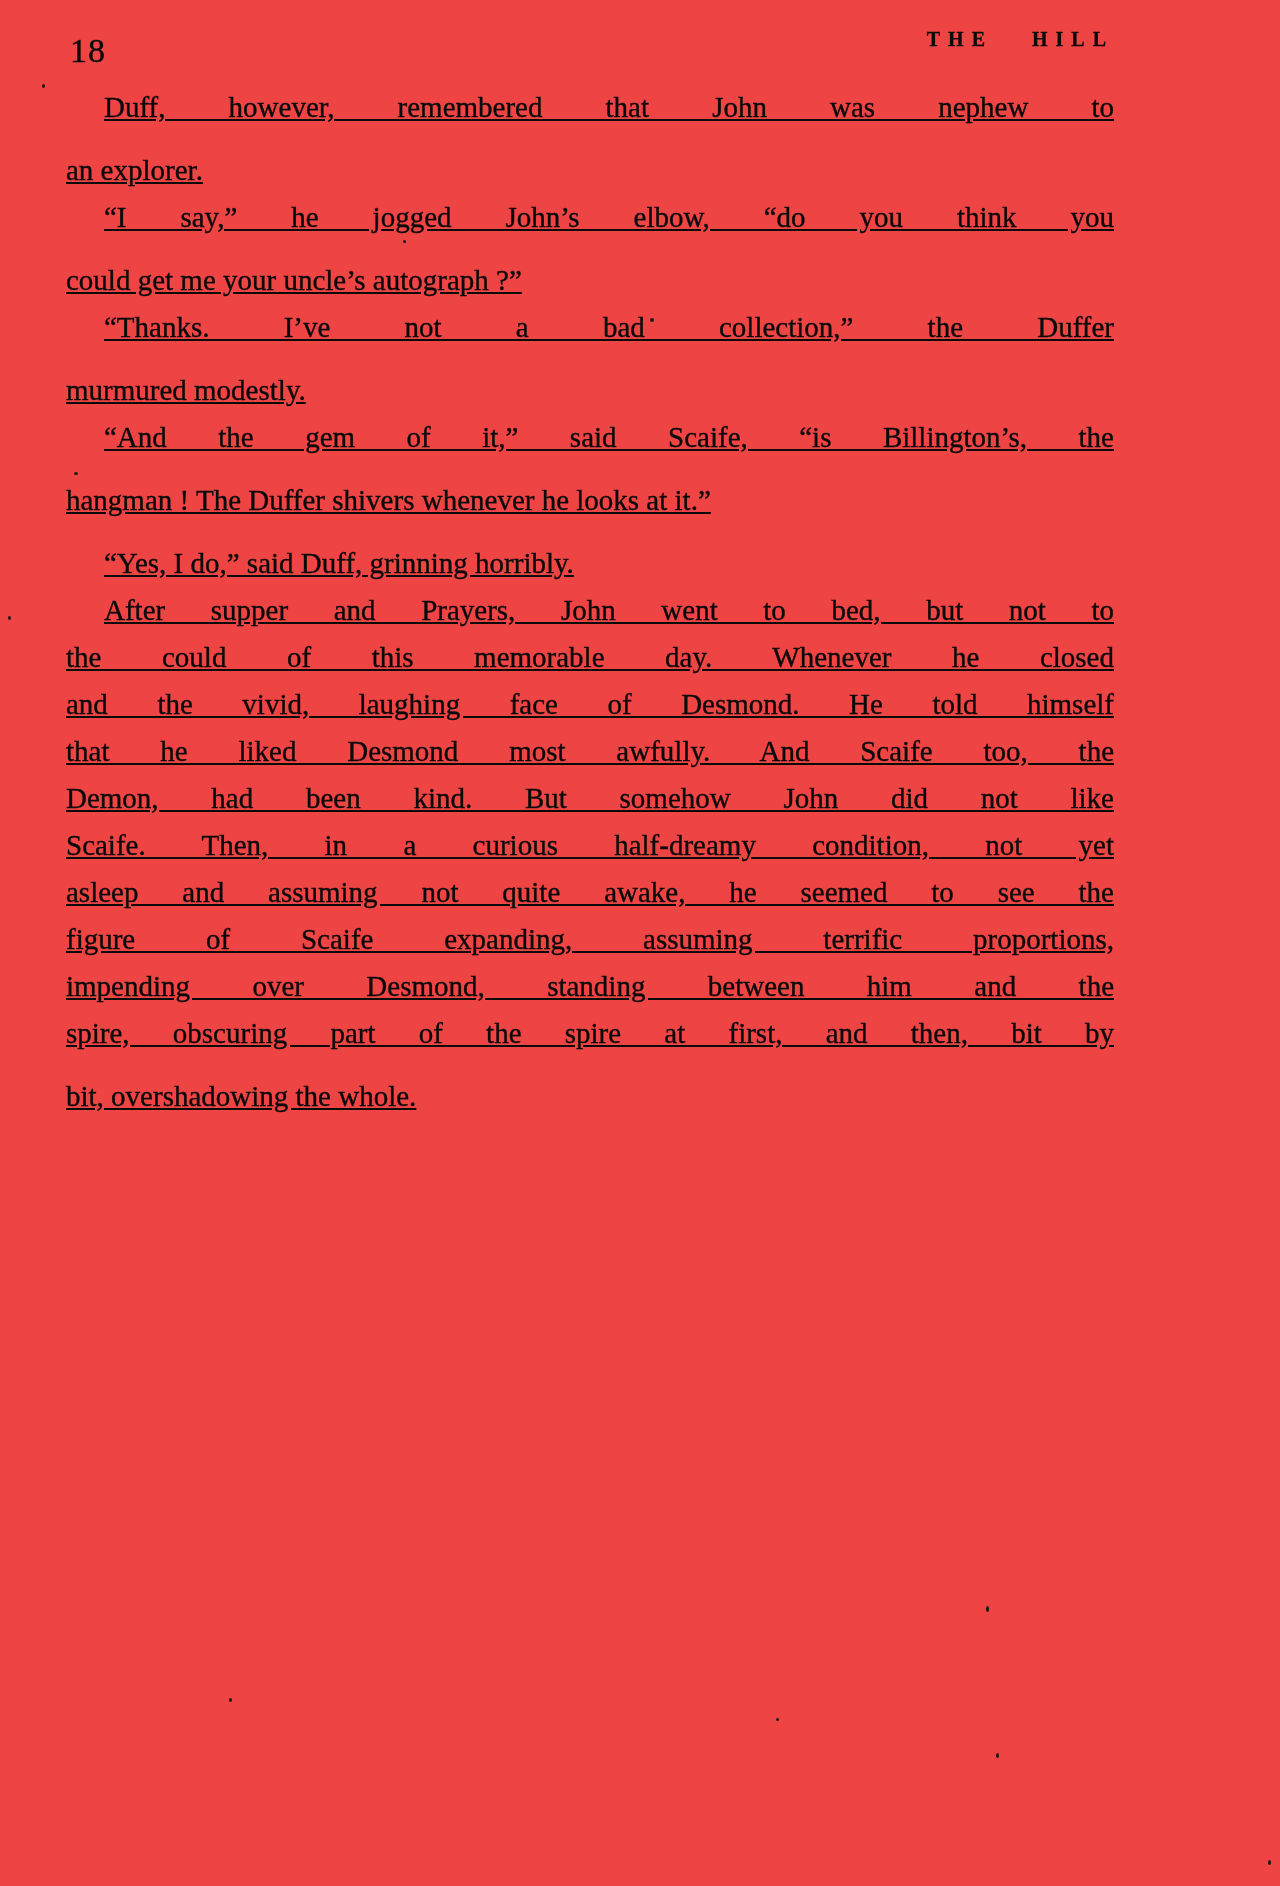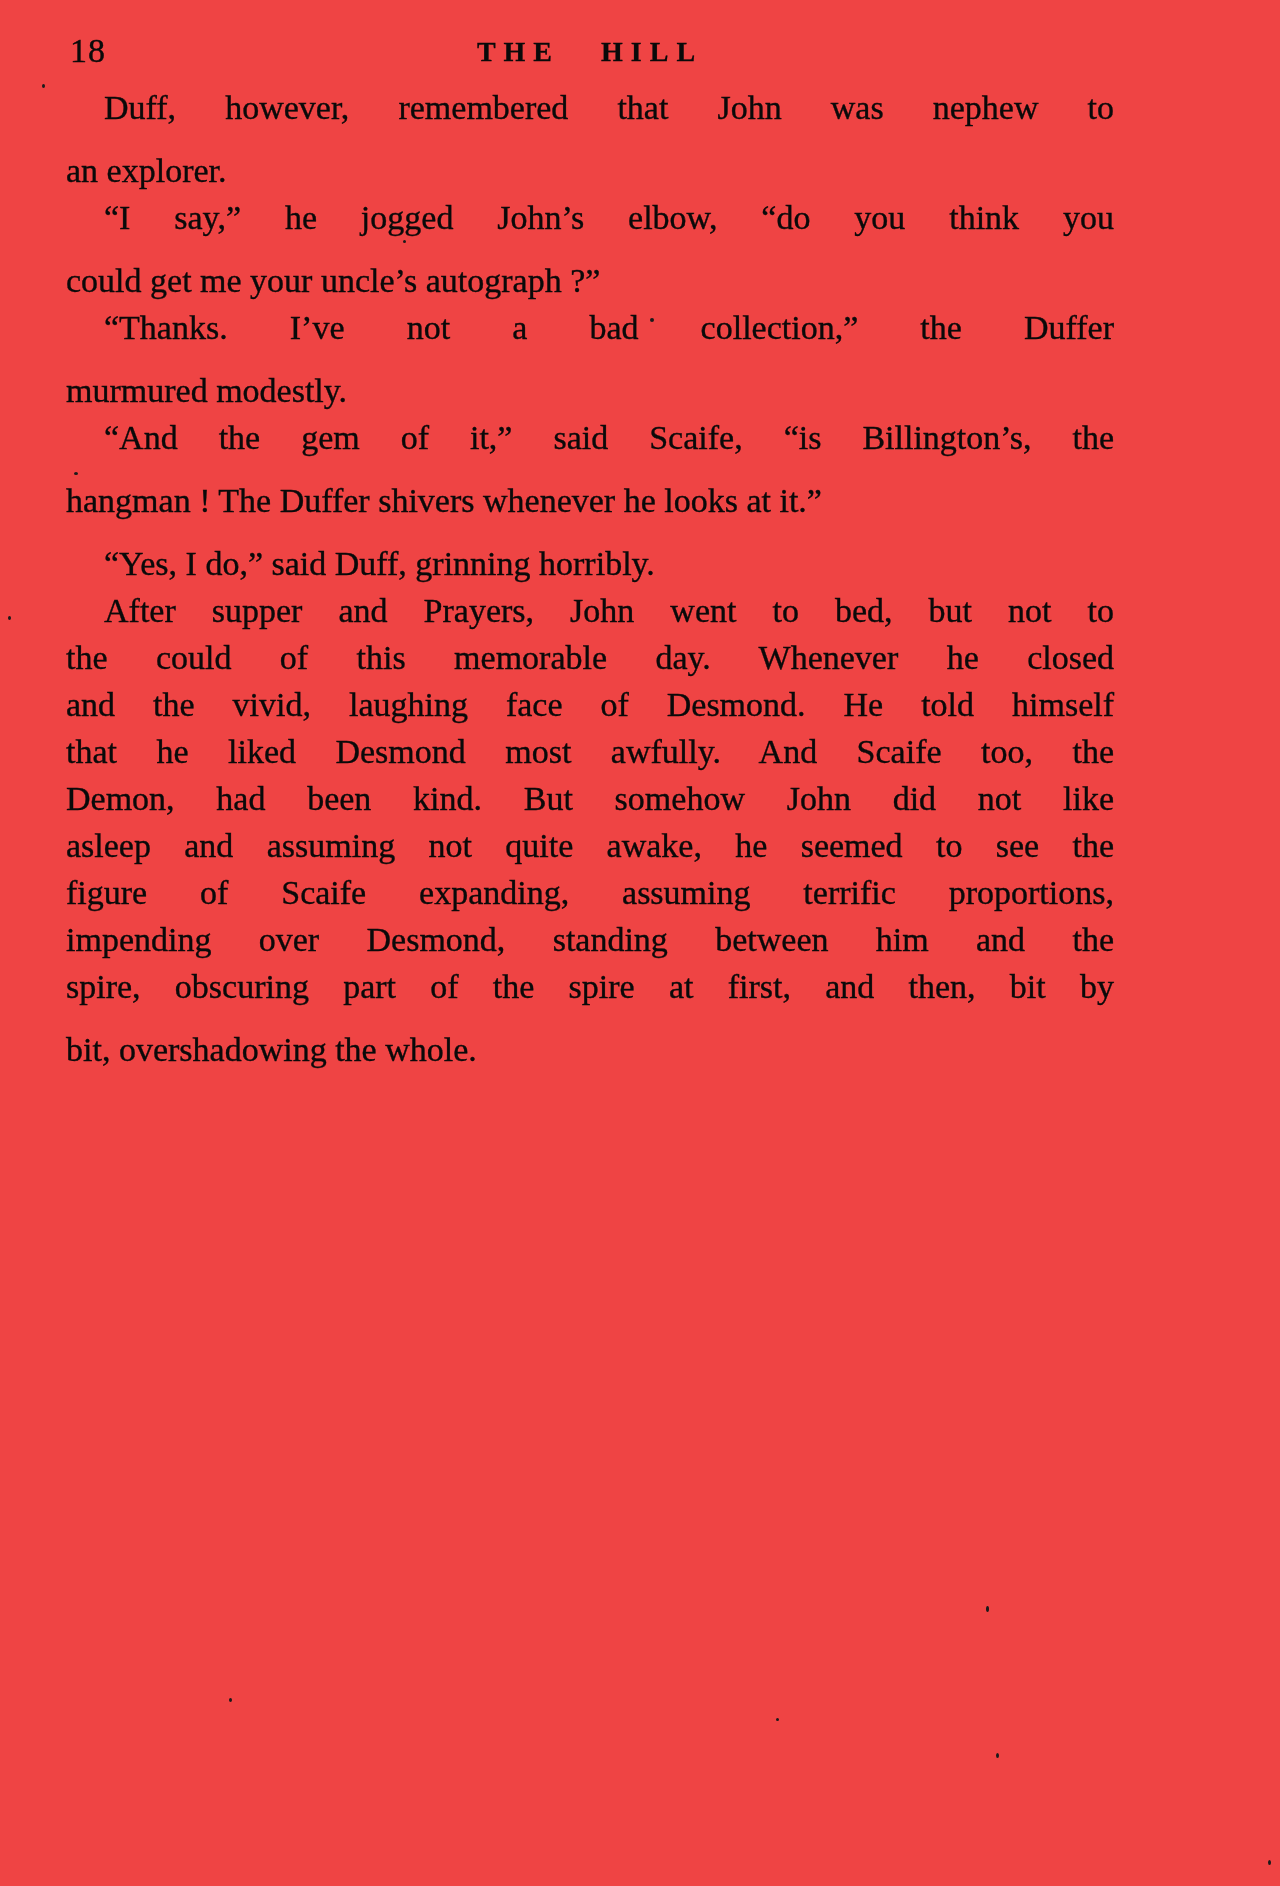--- a/index.html
+++ b/index.html
@@ -21,37 +21,38 @@
     position: absolute;
     left: 70px;
     top: 32px;
     font-size: 34px;
     letter-spacing: 1px;
     -webkit-text-stroke: 0.4px #0a0a0a;
   }
   .running-title {
     position: absolute;
     left: 66px;
-    top: 36px;
+    top: 28px;
     width: 1048px;
-    text-align: center;
-    font-size: 28px;
+    text-align: right;
+    font-size: 20px;
     font-weight: bold;
     letter-spacing: 8px;
     word-spacing: 26px;
     -webkit-text-stroke: 0.3px #0a0a0a;
   }
   
   .page-body {
     position: absolute;
     left: 66px;
     top: 84px;
     width: 1048px;
-    font-size: 34px;
+    font-size: 29px;
     line-height: 47px;
+    text-decoration: underline;
     -webkit-text-stroke: 0.35px #0a0a0a;
   }
   .text-line {
     text-align: justify;
     text-align-last: justify;
     white-space: nowrap;
   }
   .text-line.para-first {
     text-indent: 38px;
   }
@@ -85,20 +86,21 @@
       <div class="text-line para-first">“Thanks. I’ve not a bad collection,” the Duffer</div>
       <div class="text-line para-last">murmured modestly.</div>
       <div class="text-line para-first">“And the gem of it,” said Scaife, “is Billington’s, the</div>
       <div class="text-line para-last">hangman ! The Duffer shivers whenever he looks at it.”</div>
       <div class="text-line para-first para-last">“Yes, I do,” said Duff, grinning horribly.</div>
       <div class="text-line para-first">After supper and Prayers, John went to bed, but not to</div>
       <div class="text-line">the could of this memorable day. Whenever he closed</div>
       <div class="text-line">and the vivid, laughing face of Desmond. He told himself</div>
       <div class="text-line">that he liked Desmond most awfully. And Scaife too, the</div>
       <div class="text-line">Demon, had been kind. But somehow John did not like</div>
+      <div class="text-line">Scaife. Then, in a curious half-dreamy condition, not yet</div>
       <div class="text-line">asleep and assuming not quite awake, he seemed to see the</div>
       <div class="text-line">figure of Scaife expanding, assuming terrific proportions,</div>
       <div class="text-line">impending over Desmond, standing between him and the</div>
       <div class="text-line">spire, obscuring part of the spire at first, and then, bit by</div>
       <div class="text-line para-last">bit, overshadowing the whole.</div>
     </div>
 
   <div class="speck" style="left:42px;  top:84px;   width:3px; height:4px;"></div>
   <div class="speck" style="left:403px; top:240px;  width:3px; height:3px;"></div>
   <div class="speck" style="left:650px; top:318px;  width:4px; height:4px;"></div>

